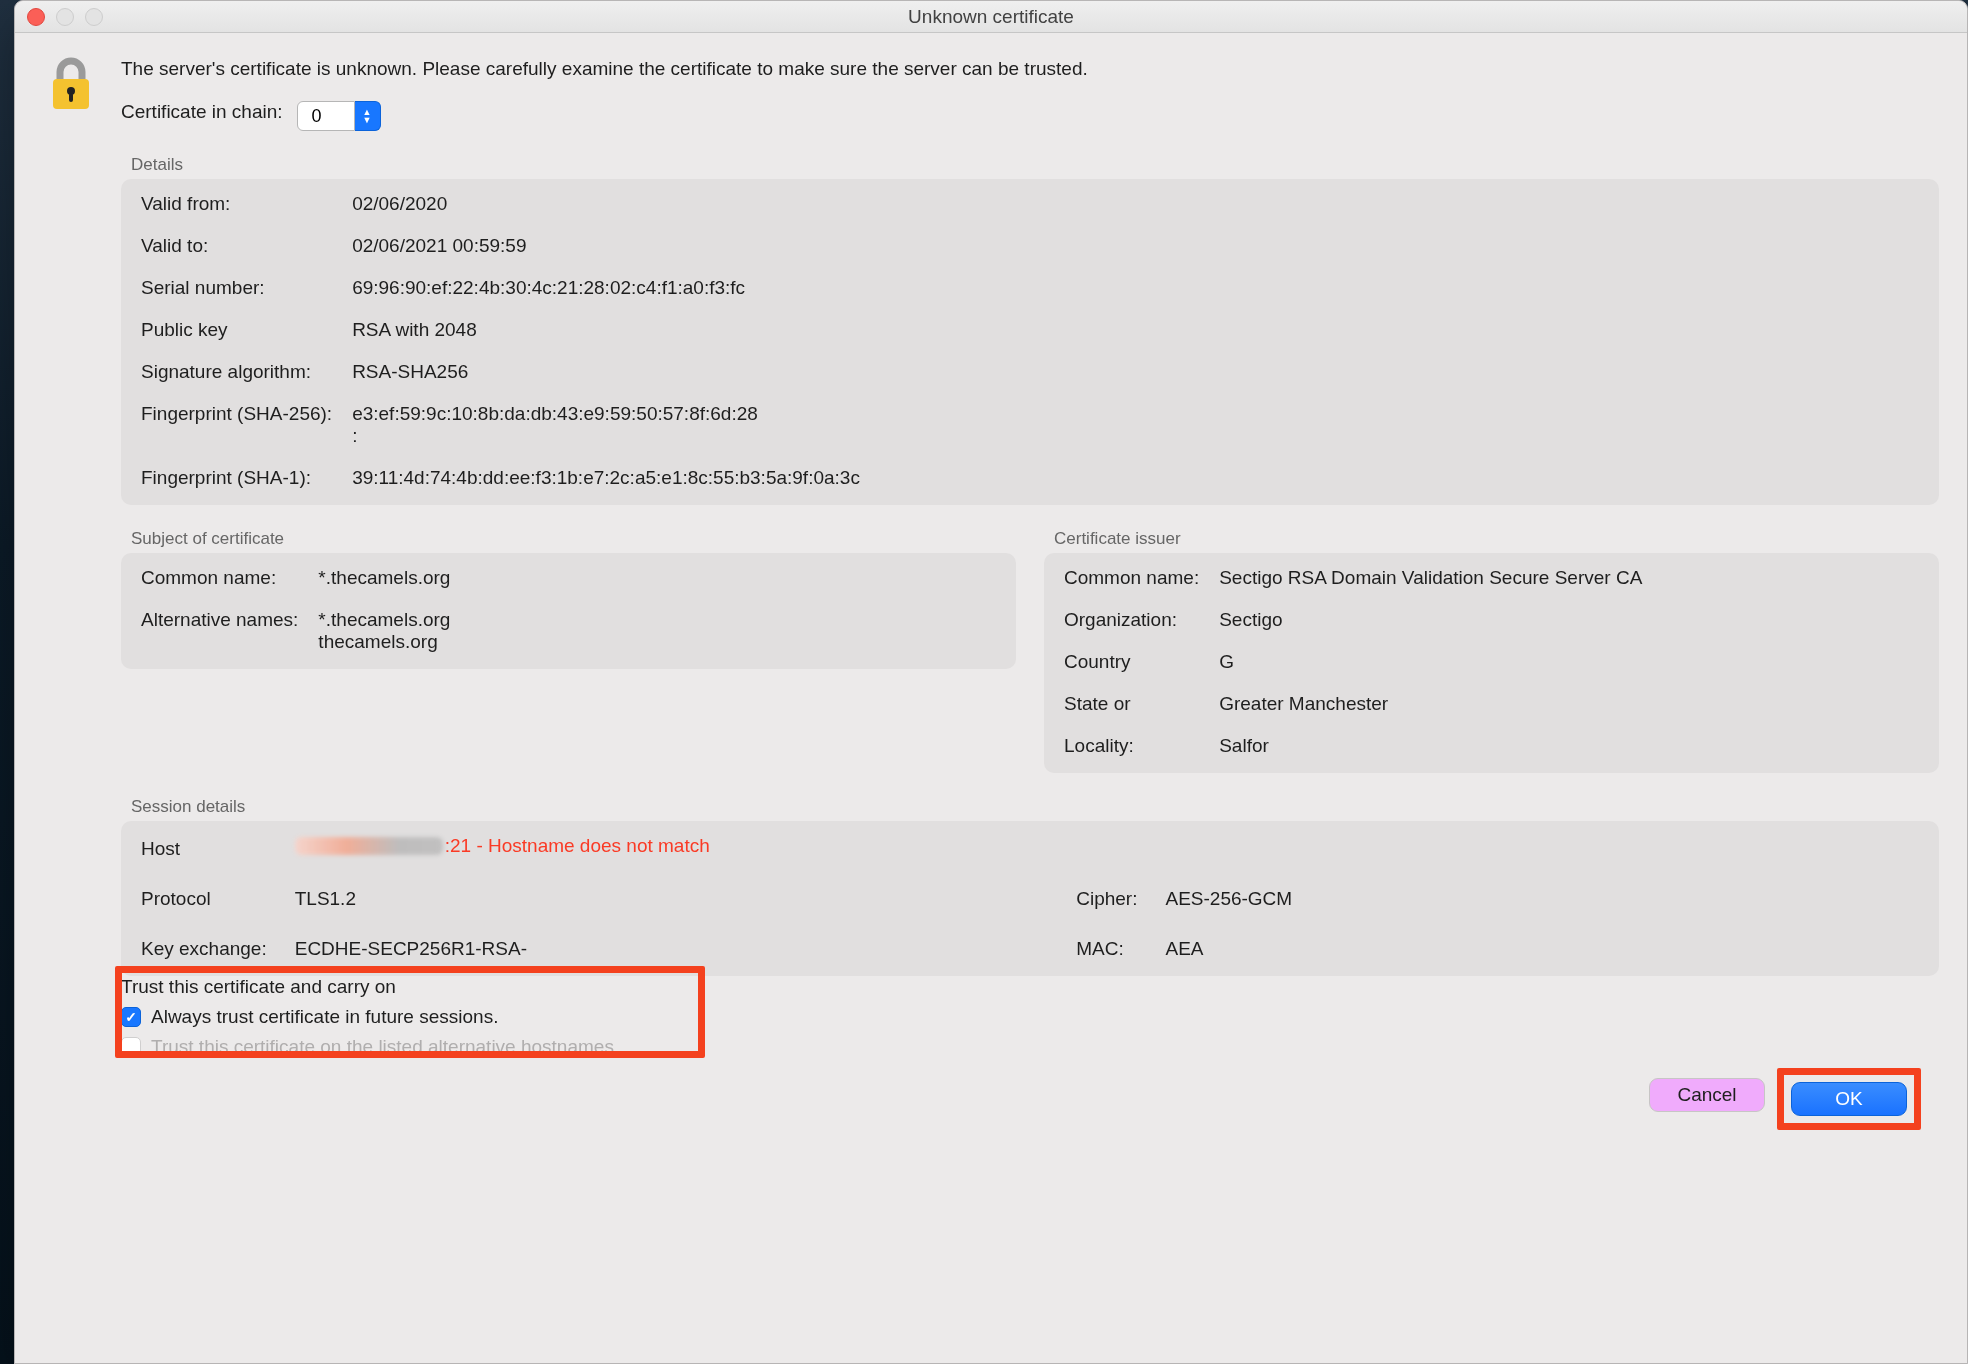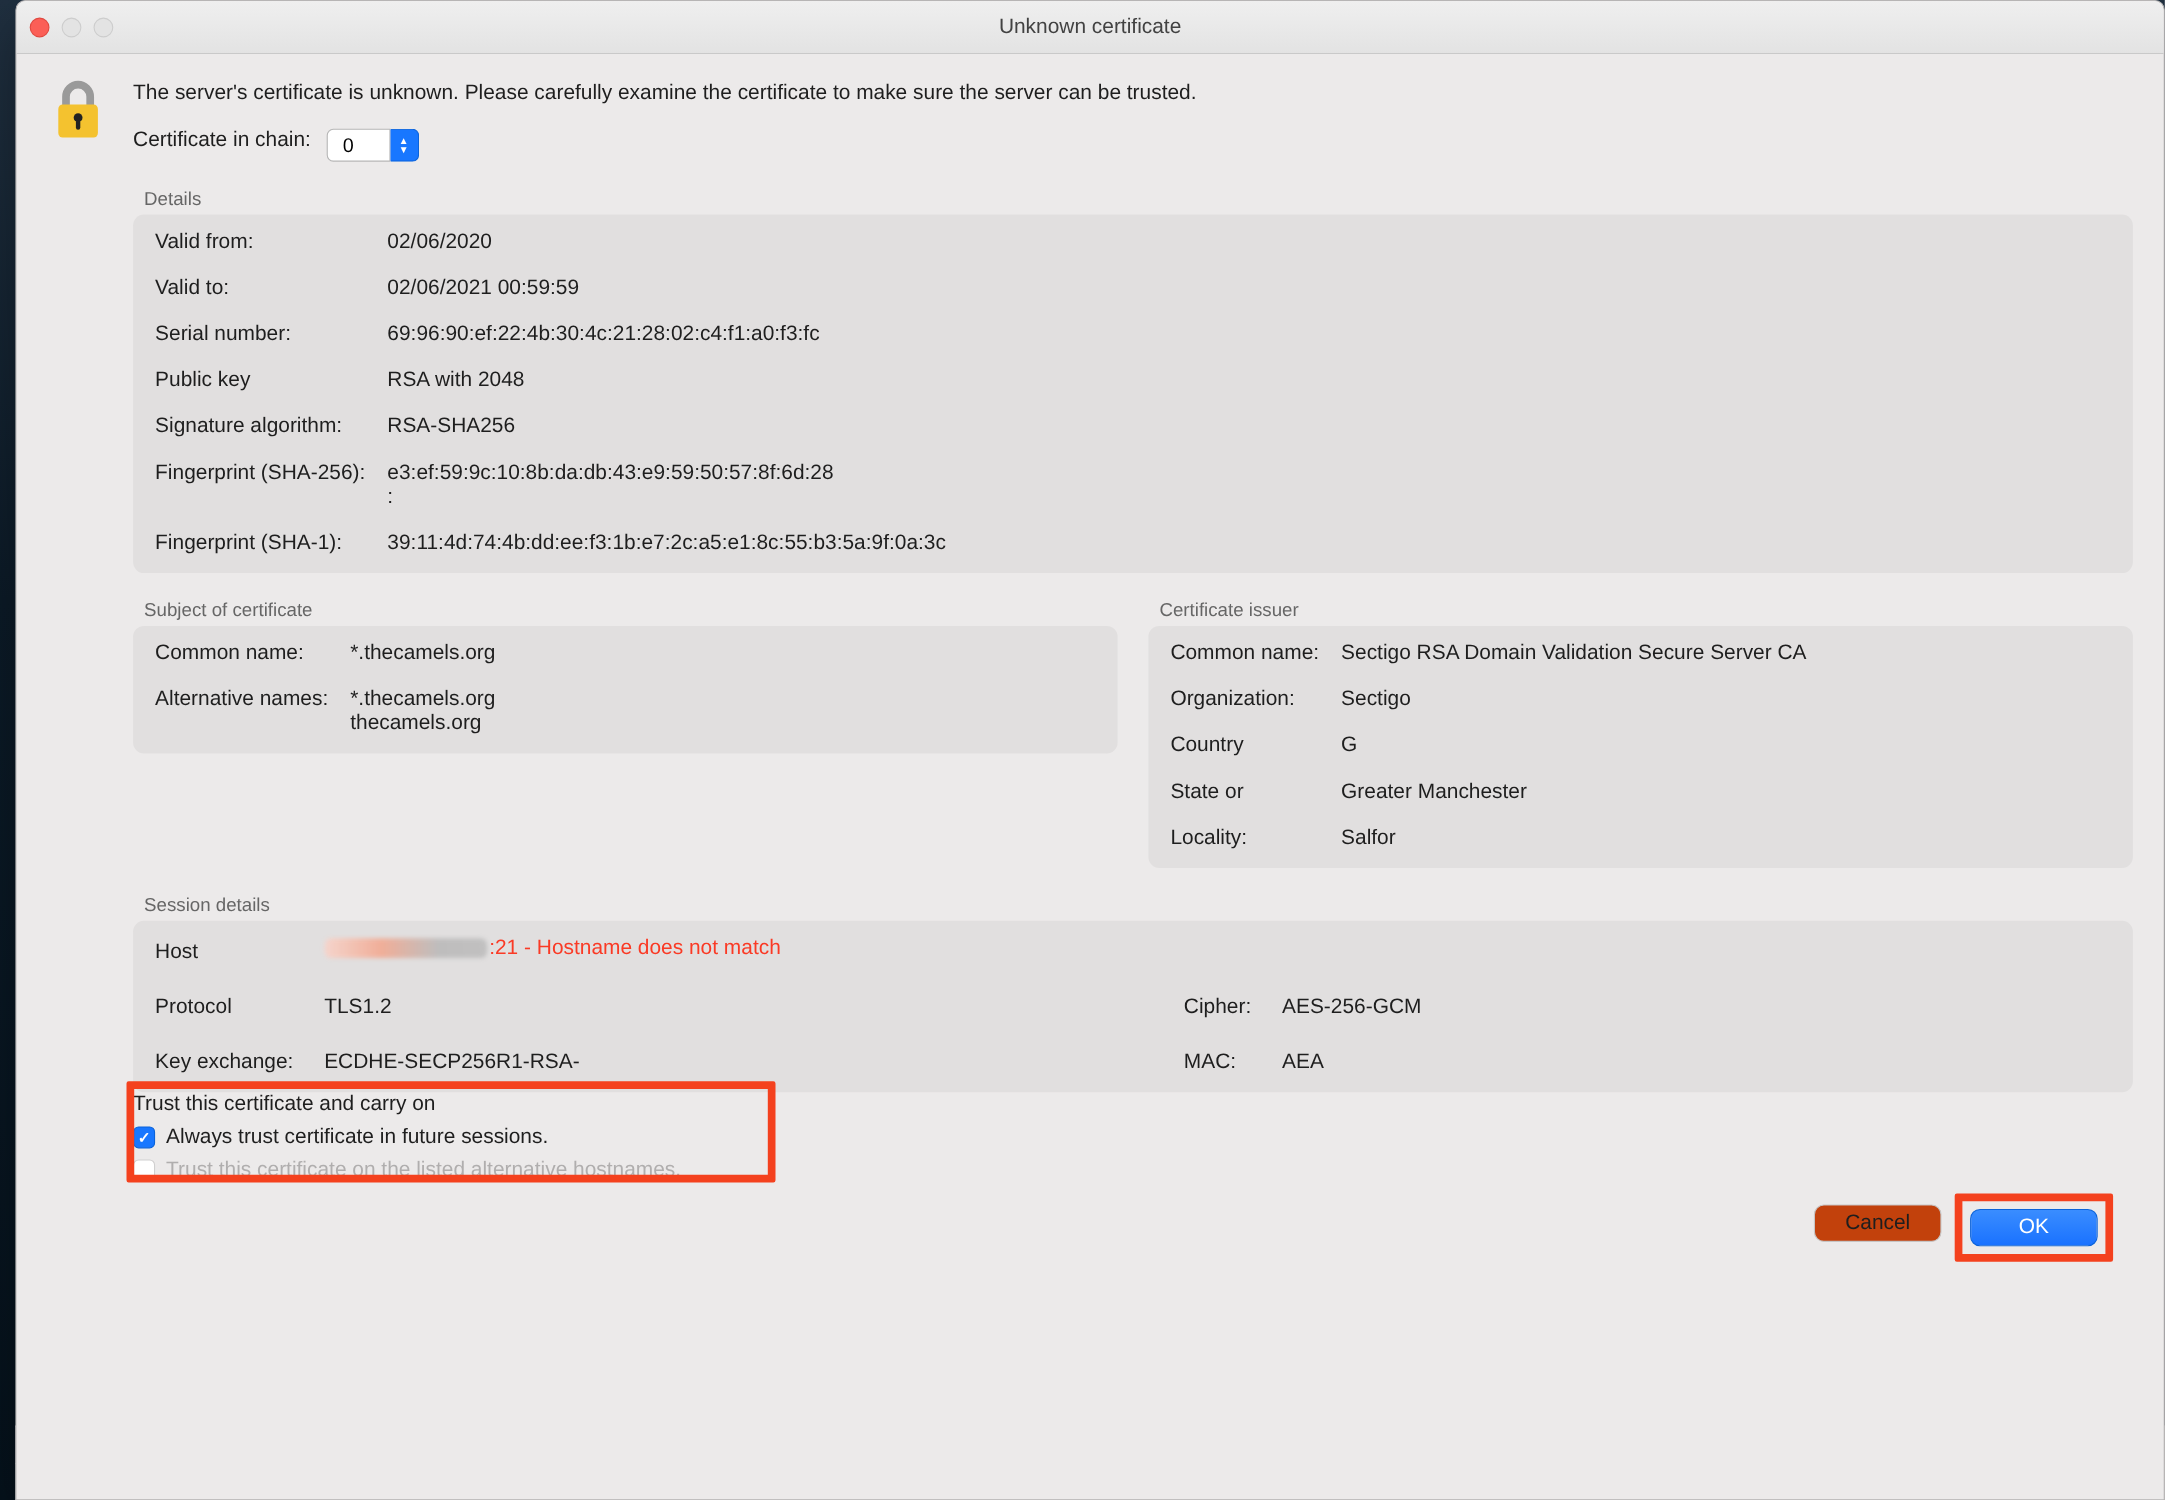--- a/index.html
+++ b/index.html
@@ -20,21 +20,21 @@
     bottom: 0;
     background: #eceaea;
     border: 1px solid #b7b5b5;
     border-radius: 9px 9px 0 0;
     display: flex;
     flex-direction: column;
     box-shadow: 0 20px 50px rgba(0,0,0,0.35);
   }
 
   .titlebar {
-    height: 48px;
+    height: 32px;
     border-bottom: 1px solid #c6c6c6;
     background: linear-gradient(#efefef, #e3e3e3);
     display: flex;
     align-items: center;
     position: relative;
     padding: 0 12px;
     border-radius: 9px 9px 0 0;
     font-size: 19px;
     color: #424242;
   }
@@ -187,21 +187,21 @@
   }
   .btn {
     height: 34px; min-width: 116px; padding: 0 22px;
     font-size: 19px;
     border-radius: 9px;
     display: inline-flex; align-items: center; justify-content: center;
     cursor: default;
     user-select: none;
   }
   .btn-secondary {
-    background: #c2410c; border: 1px solid #c7c5c5; color: #1e1e1e; justify-content: center;
+    background: #f0abfc; border: 1px solid #c7c5c5; color: #1e1e1e; justify-content: center;
   }
   .btn-primary {
     background: linear-gradient(#3a8dff, #1a72ff);
     border: 1px solid #0b63da; color: #fff;
   }
   .ok-highlight {
     position: relative; padding: 4px;
   }
   .ok-highlight::before {
     content: "";

